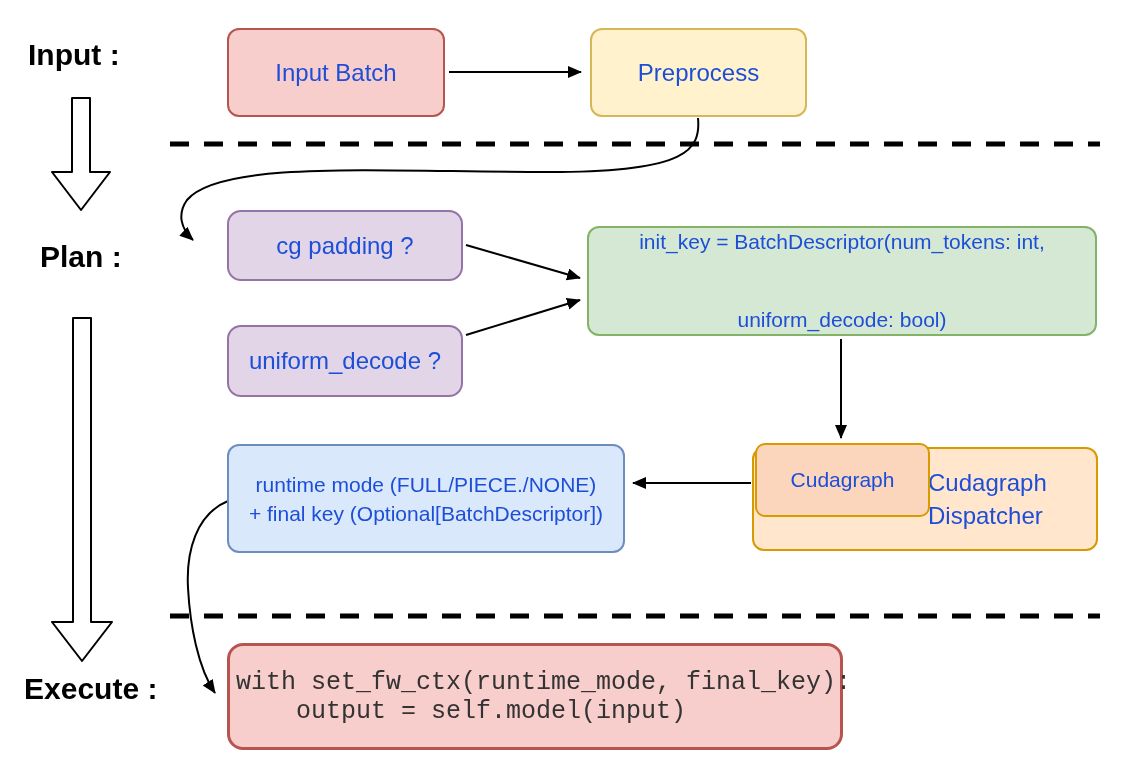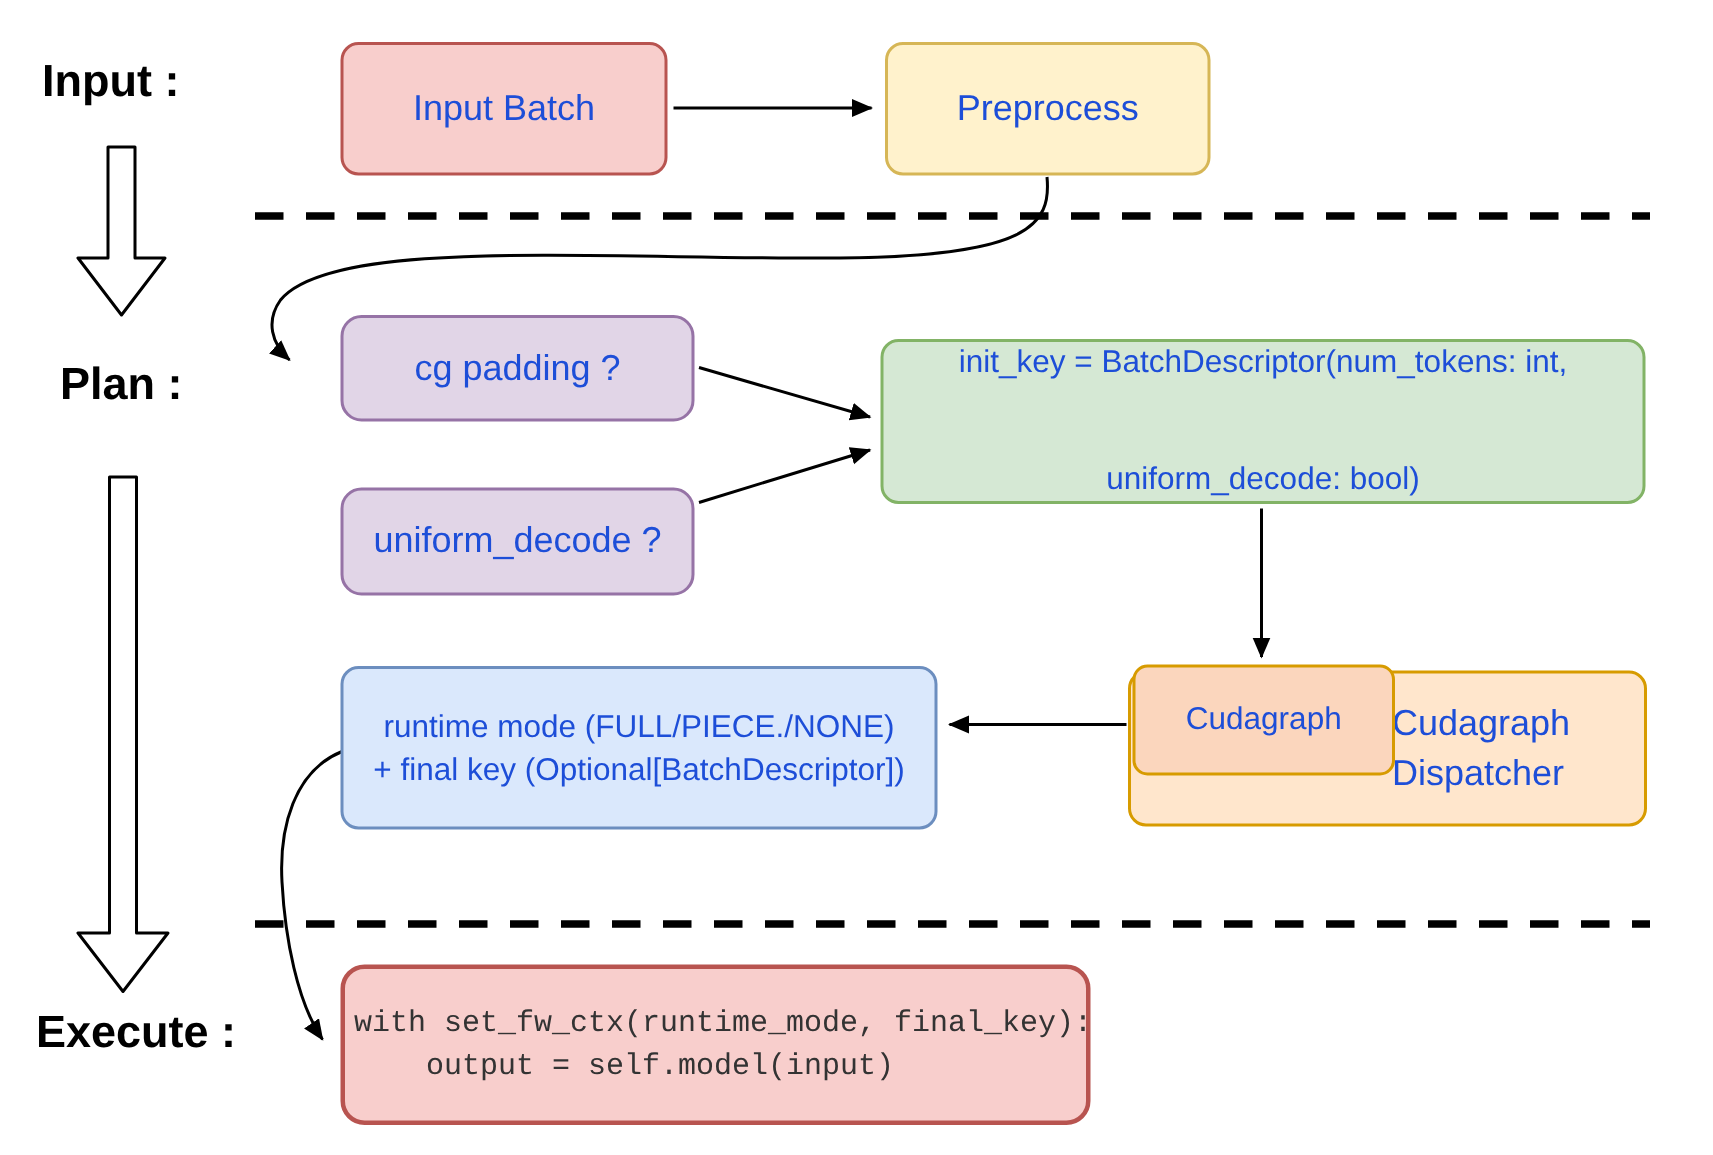--- a/index.html
+++ b/index.html
@@ -41,23 +41,23 @@
   .n-init-key{left:587px;top:226px;width:510px;height:110px;font-size:21px;line-height:30px;gap:48px;}
   .n-cud-outer{left:752px;top:447px;width:346px;height:104px;font-size:24px;z-index:1;align-items:flex-end;}
   .n-cud-outer .label-wrap{
     width:168px;height:100%;
     display:flex;align-items:center;justify-content:center;
     text-align:left;line-height:33px;
   }
   .n-dispatch{left:755px;top:443px;width:175px;height:74px;font-size:21px;z-index:2;border-radius:10px;}
   .n-runtime{left:227px;top:444px;width:398px;height:109px;font-size:21px;line-height:29px;}
   .n-code{
-    left:227px;top:643px;width:500px;height:107px;
+    left:227px;top:643px;width:616px;height:107px;
     font-family:"Liberation Mono", monospace;
-    font-size:20px;line-height:29px;
+    font-size:25px;line-height:29px;
     align-items:flex-start;
     padding-left:6px;
     text-align:left;
     border-width:3px;
     border-radius:16px;
   }
   .n-code .line{white-space:pre;}
 </style>
 </head>
 <body>

